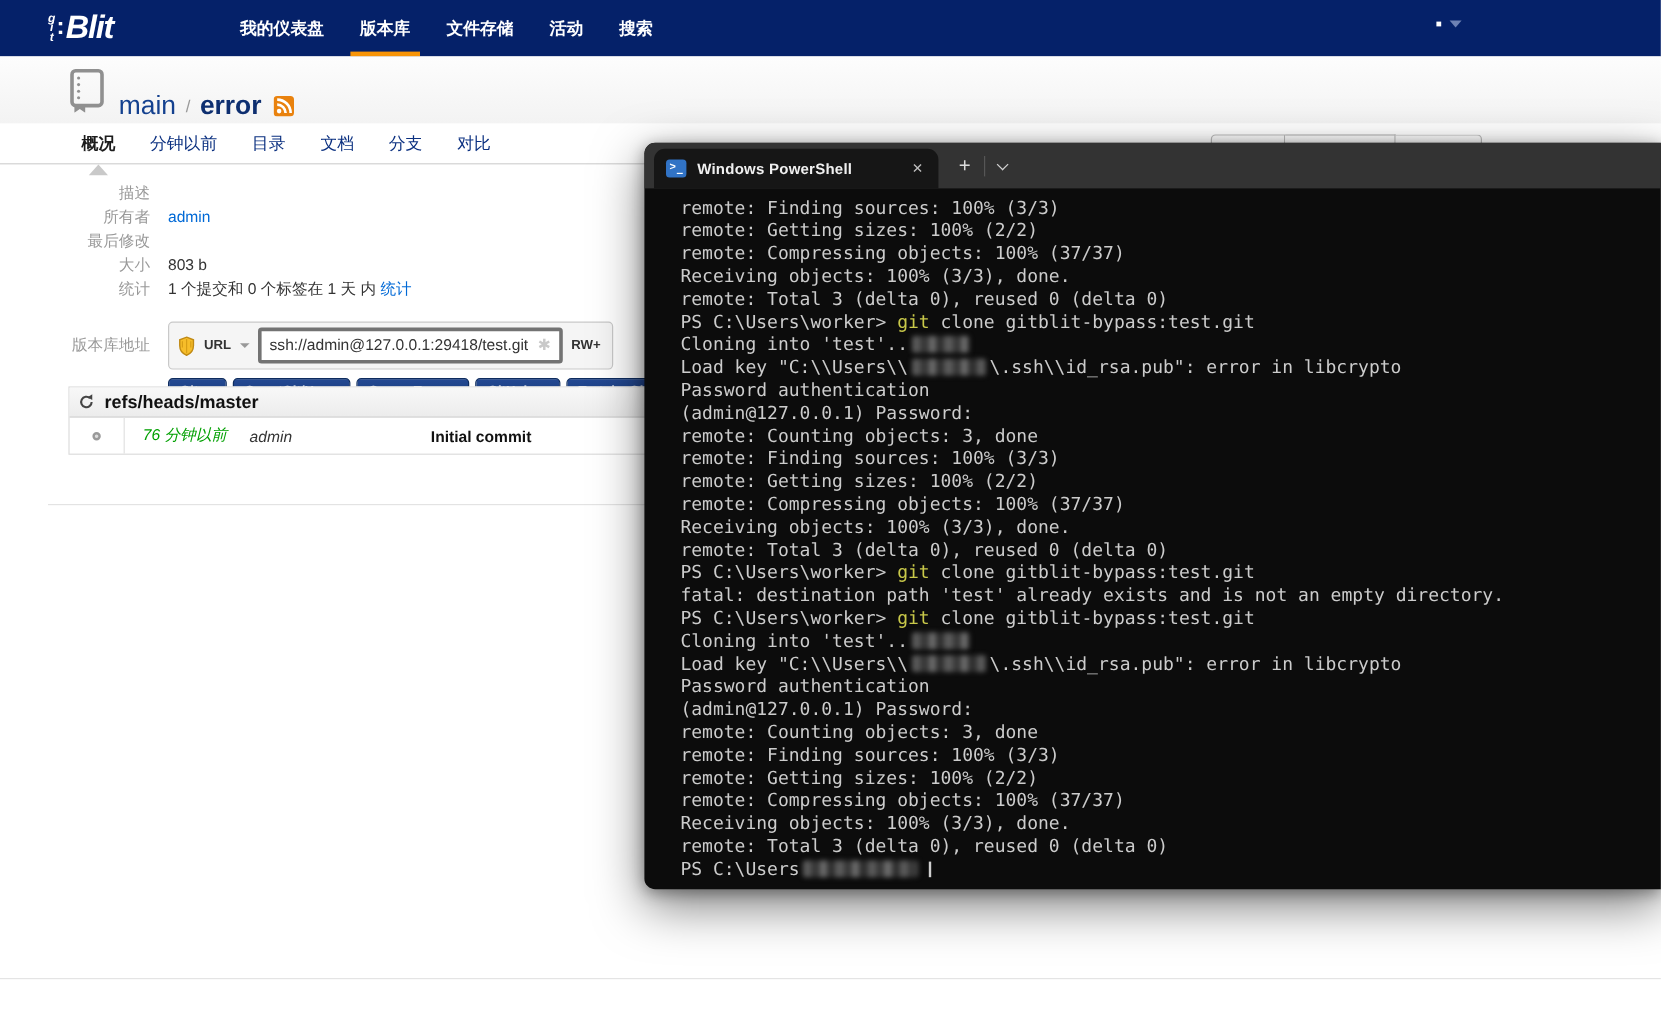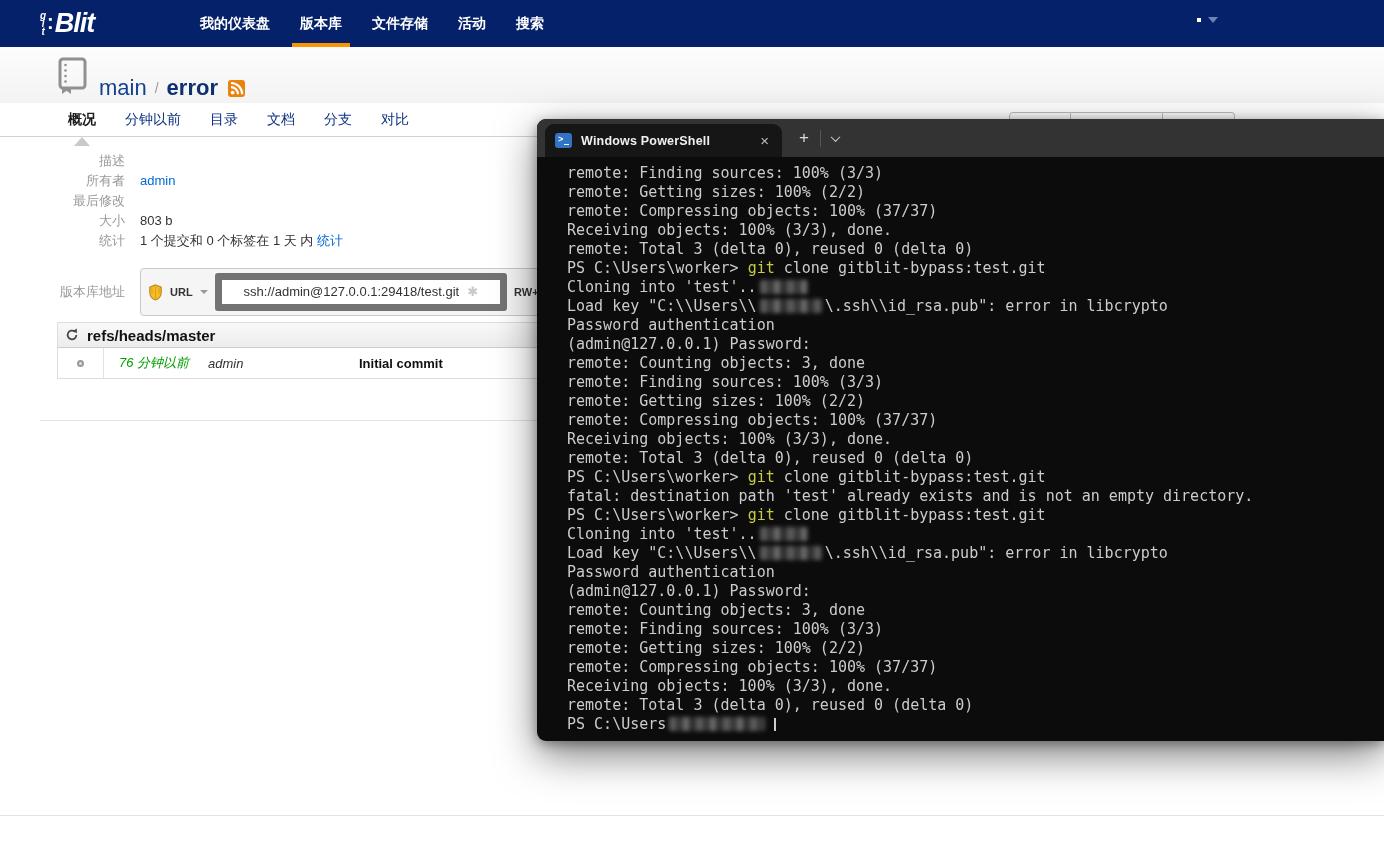--- a/index.html
+++ b/index.html
@@ -57,22 +57,22 @@
   .overview { position:absolute; top:151px; left:0; }
   .ov-row { display:flex; line-height:20px; font-size:13px; }
   .ov-label { width:125px; text-align:right; color:#999; flex:none; }
   .ov-value { margin-left:15px; color:#333; }
   .ov-value a, a.ov-link { color:#0069d6; text-decoration:none; cursor:pointer; }
   .repo-row { margin-top:17px; align-items:center; }
   .url-widget { margin-left:15px; display:inline-flex; align-items:center; gap:7px; background:#f5f5f5;
                 border:1px solid #c9c9c9; border-radius:4px; padding:4px 9px 4px 7px; }
   .url-proto { font-size:11px; font-weight:bold; color:#333; }
   .caret-gray { width:0; height:0; border-left:4px solid transparent; border-right:4px solid transparent; border-top:4px solid #999; cursor:pointer; }
-  .url-box { display:flex; align-items:flex-end; background:#fff; border:7px solid #737373; border-radius:3px;
-             padding:2px 22px; font-size:13px; color:#333; }
+  .url-box { display:flex; align-items:flex-end; background:#fff; border:3px solid #737373; border-radius:3px;
+             padding:2px 7px; font-size:13px; color:#333; }
   .url-star { color:#c9c9c9; font-size:13px; margin-left:8px; cursor:pointer; }
   .url-perm { font-size:11px; font-weight:bold; color:#333; }
   .clone-row { margin-left:140px; margin-top:7px; display:flex; gap:5px; }
   .clone-btn { display:inline-flex; align-items:center; gap:6px; background:linear-gradient(#244993,#153876);
                border:1px solid #0e2c5e; border-radius:4px; color:#fff; font-size:11px; font-weight:bold;
                padding:4px 9px; cursor:pointer; }
   .caret-white { width:0; height:0; border-left:4px solid transparent; border-right:4px solid transparent; border-top:4px solid #cdd6ea; }
 
   
   .commit-table { position:absolute; top:322px; left:57px; width:1287px; border:1px solid #ddd; background:#fff; }

